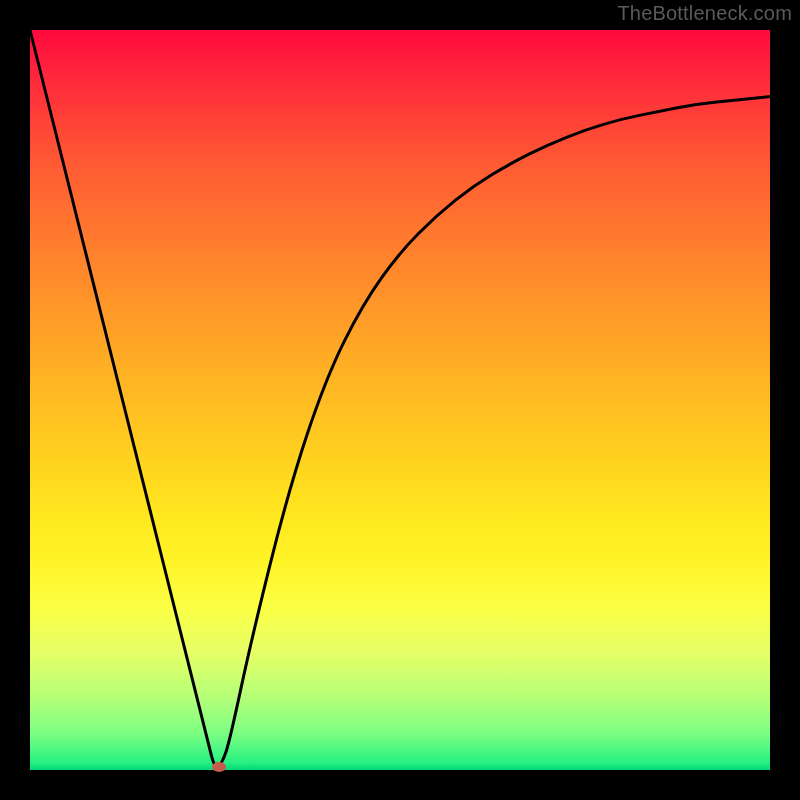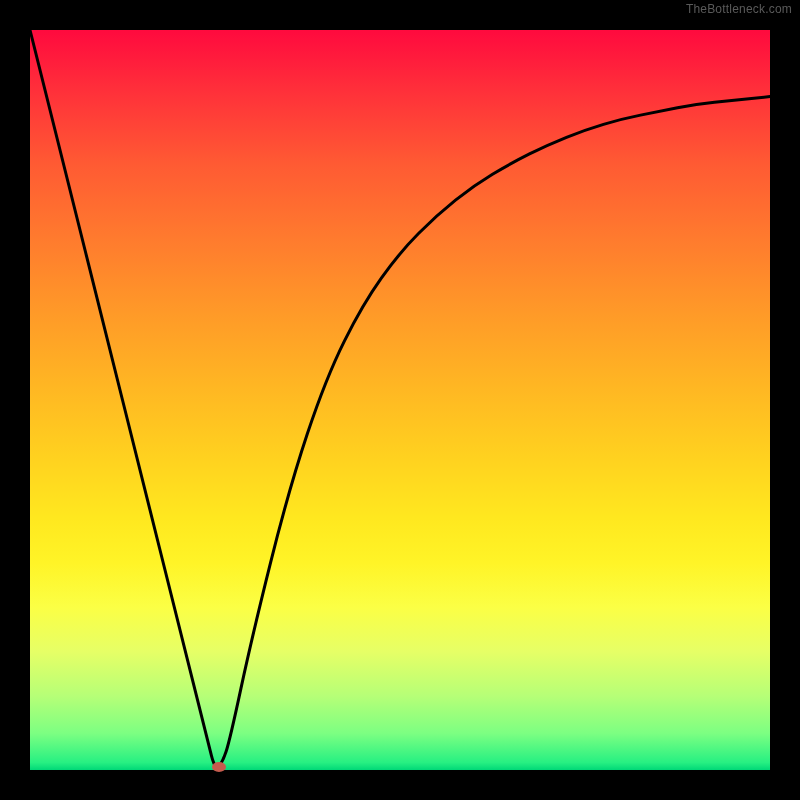--- a/index.html
+++ b/index.html
@@ -15,21 +15,21 @@
     position: relative;
     width: 800px;
     height: 800px;
     background: #000;
   }
   .watermark {
     position: absolute;
     top: 2px;
     right: 8px;
     color: #5a5a5a;
-    font-size: 12px;
+    font-size: 20px;
     font-weight: 500;
     letter-spacing: 0.2px;
     user-select: none;
   }
   .plot {
     position: absolute;
     top: 30px;
     left: 30px;
     width: 740px;
     height: 740px;

